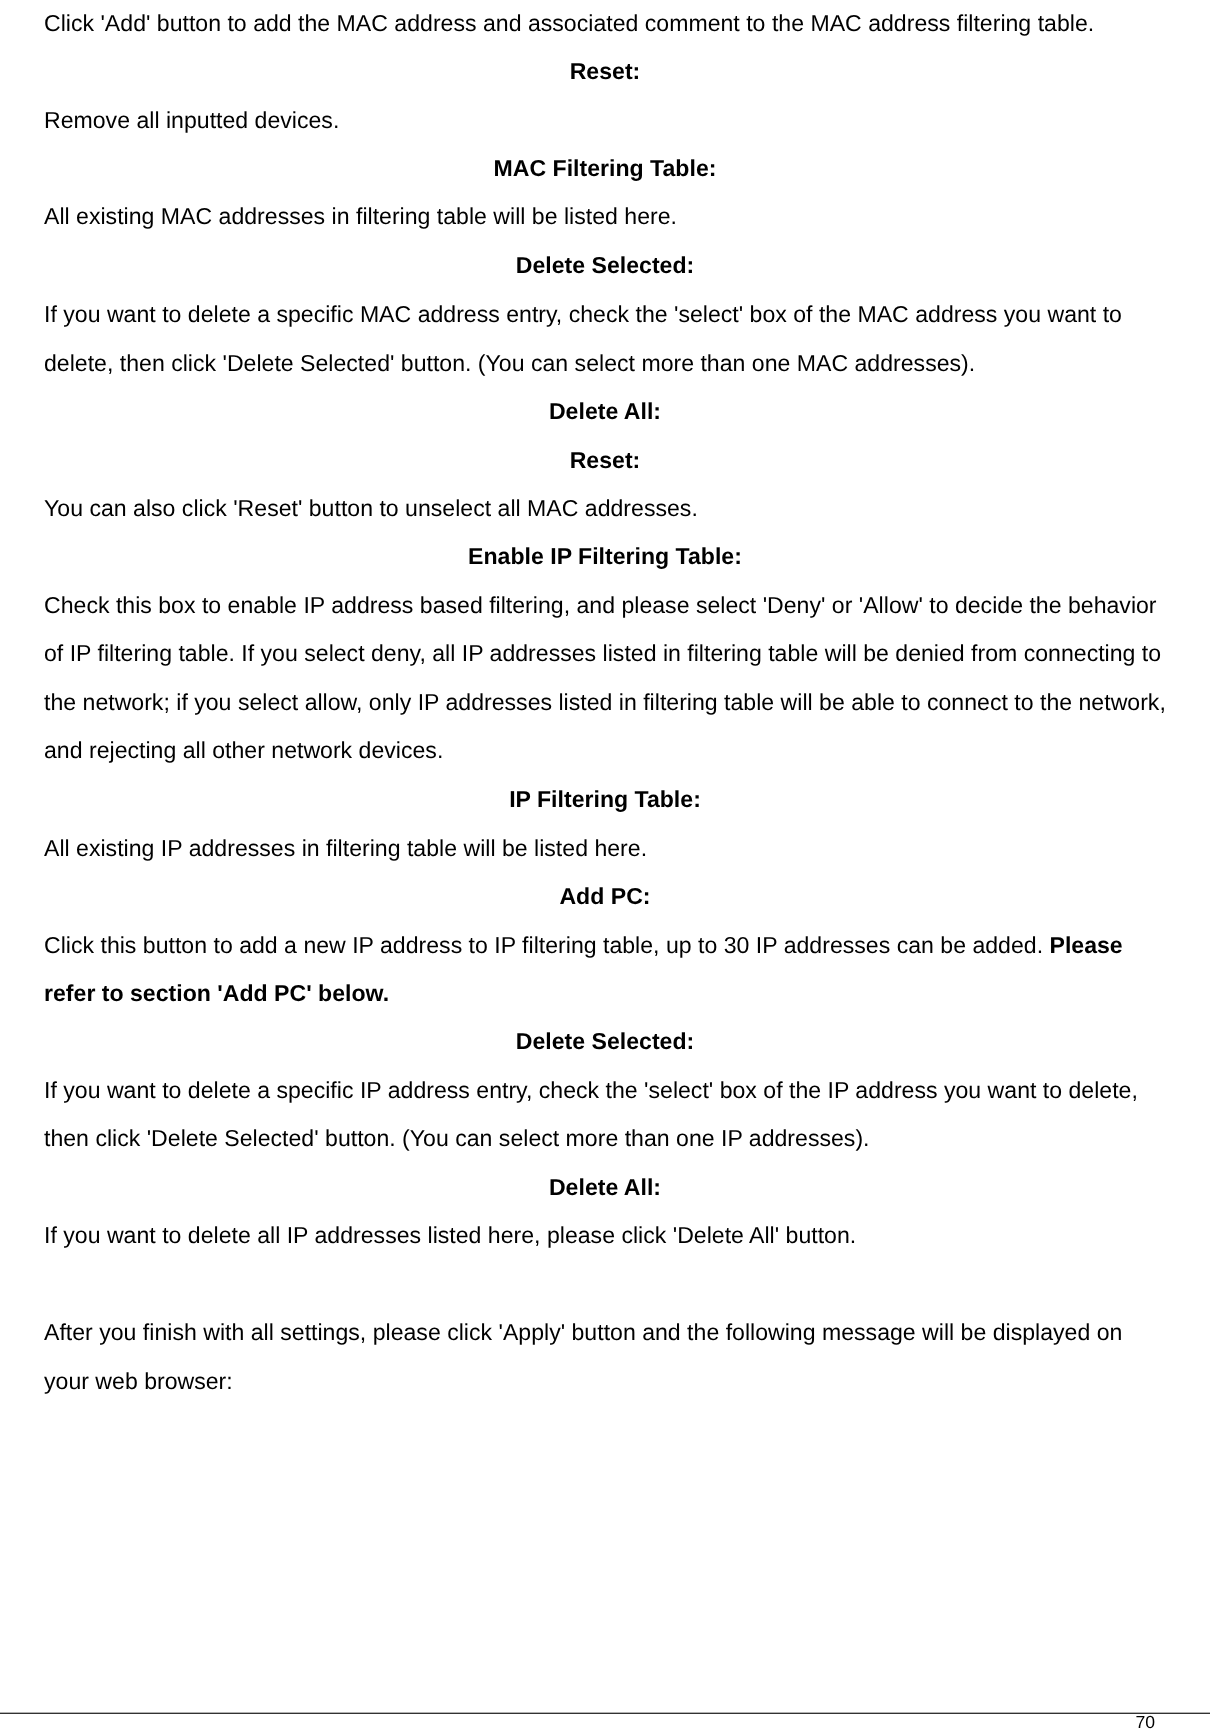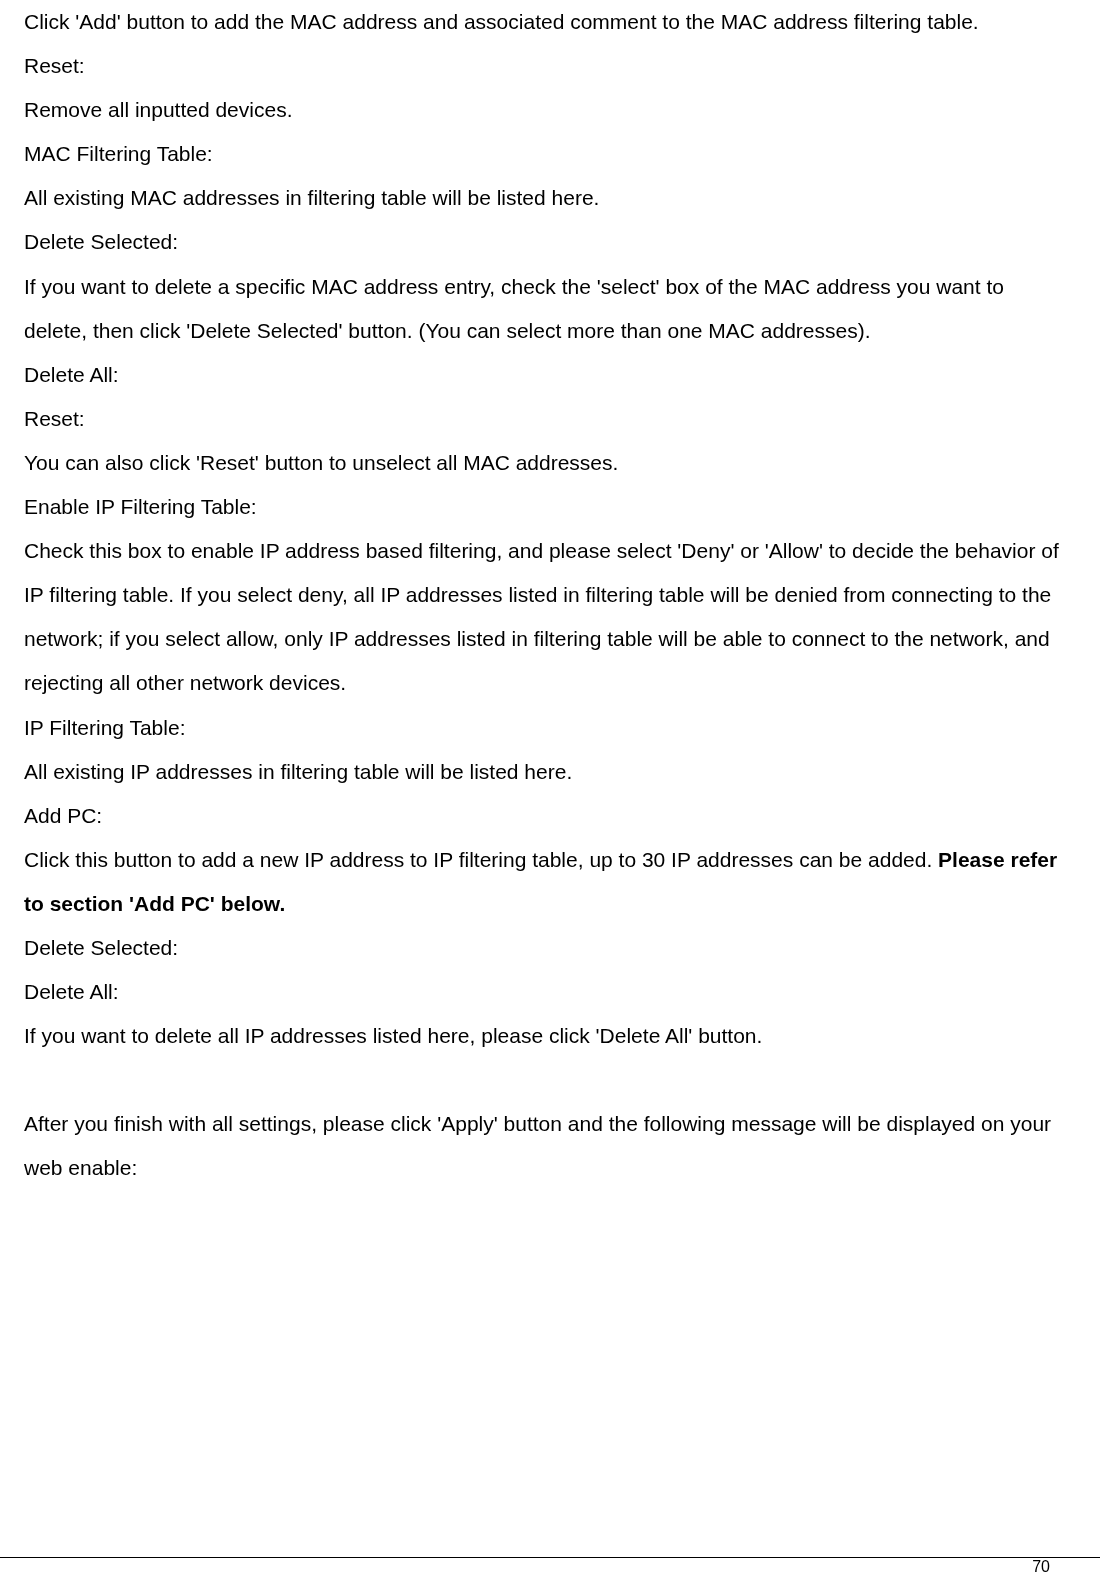--- a/index.html
+++ b/index.html
@@ -9,26 +9,27 @@
     }
     body {
       font-family: Arial, Helvetica, sans-serif;
       width: 1100px;
       height: 1578px;
       background: #ffffff;
       color: #000000;
       position: relative;
     }
     .content {
-      padding: 0 40px 0 24px;
+      padding: 0 40px 0 40px;
       font-size: 21px;
       line-height: 2.1;
     }
     .heading {
-      font-weight: normal;
+      font-weight: bold;
+      text-align: center;
     }
     .inline-bold {
       font-weight: bold;
     }
     .spacer {
       height: 44px;
     }
     .footer {
       position: absolute;
       bottom: 20px;
@@ -65,22 +66,23 @@
   <div>You can also click 'Reset' button to unselect all MAC addresses.</div>
   <div class="heading">Enable IP Filtering Table:</div>
   <div>Check this box to enable IP address based filtering, and please select 'Deny' or 'Allow' to decide the behavior of IP filtering table. If you select deny, all IP addresses listed in filtering table will be denied from connecting to the network; if you select allow, only IP addresses listed in filtering table will be able to connect to the network, and rejecting all other network devices.</div>
   <div class="heading">IP Filtering Table:</div>
   <div>All existing IP addresses in filtering table will be listed here.</div>
   <div class="heading">Add PC:</div>
   <div>
     <span>Click this button to add a new IP address to IP filtering table, up to 30 IP addresses can be added. </span><span class="inline-bold">Please refer to section 'Add PC' below.</span>
   </div>
   <div class="heading">Delete Selected:</div>
+  <div>If you want to delete a specific IP address entry, check the 'select' box of the IP address you want to delete, then click 'Delete Selected' button. (You can select more than one IP addresses).</div>
   <div class="heading">Delete All:</div>
   <div>If you want to delete all IP addresses listed here, please click 'Delete All' button.</div>
   <div class="spacer"></div>
-  <div>After you finish with all settings, please click 'Apply' button and the following message will be displayed on your web enable:</div>
+  <div>After you finish with all settings, please click 'Apply' button and the following message will be displayed on your web browser:</div>
 </div>
 
 <div class="footer">
   <div class="footer-left">User's Manual</div>
   <div class="footer-right">70</div>
 </div>
 
 </body></html>

